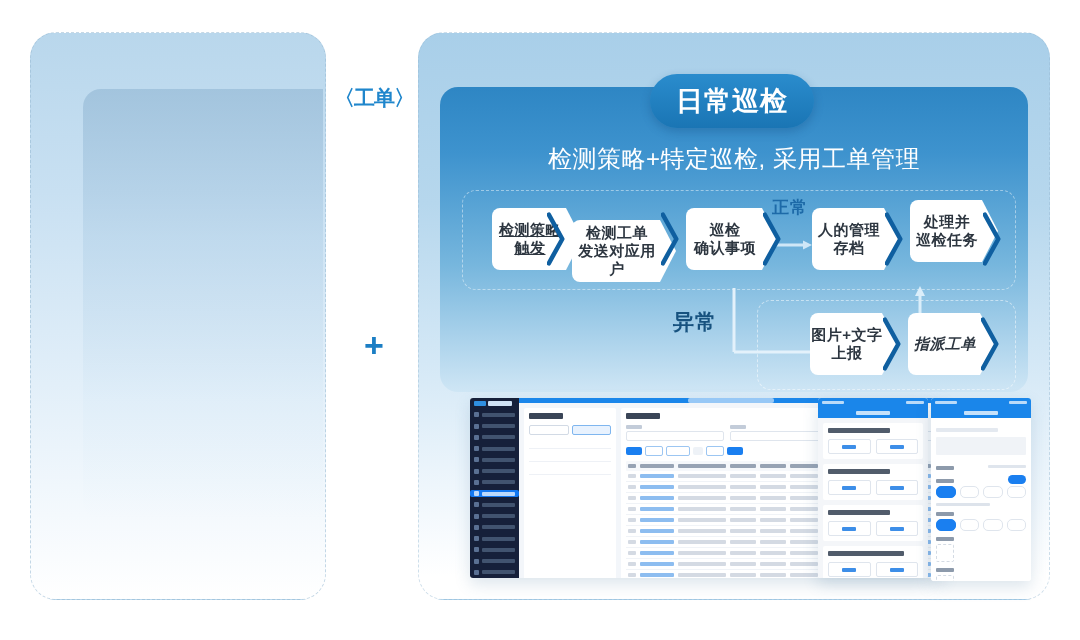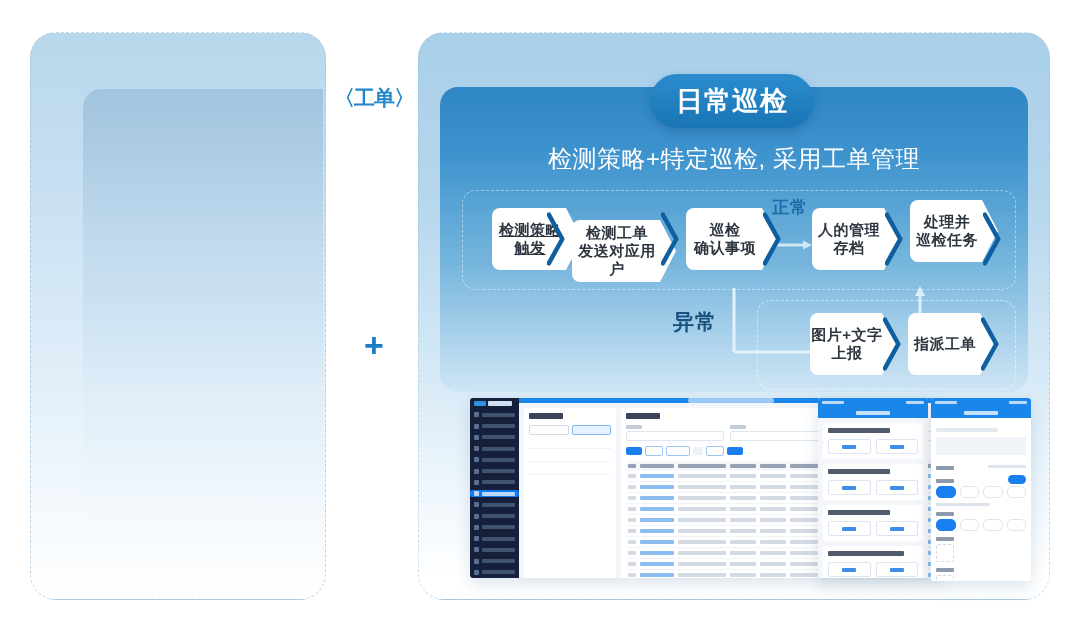--- a/index.html
+++ b/index.html
@@ -306,21 +306,21 @@
   <div class="step" style="left:810px;top:313px;width:88px;">
     <span>
       <span class="br">图片+文字</span>
       <span class="br">上报</span>
     </span>
   </div>
   <svg class="chev" style="left:883px;top:313px;" width="20" height="62" viewBox="0 0 20 62">
       <path d="M2 4 L17 31 L2 58" fill="none" stroke="#0f5fa0" stroke-width="5" stroke-linecap="round" stroke-linejoin="round"></path>
     </svg>
 
-  <div class="step" style="left:908px;top:313px;width:88px;">
+  <div class="step" style="left:908px;top:313px;width:88px;font-style:italic;">
     <span>
       <span class="br">指派工单</span>
     </span>
   </div>
   <svg class="chev" style="left:981px;top:313px;" width="20" height="62" viewBox="0 0 20 62">
       <path d="M2 4 L17 31 L2 58" fill="none" stroke="#0f5fa0" stroke-width="5" stroke-linecap="round" stroke-linejoin="round"></path>
     </svg>
 
   <div class="tag tag-normal">正常</div>
   <div class="tag tag-abnormal">异常</div>

